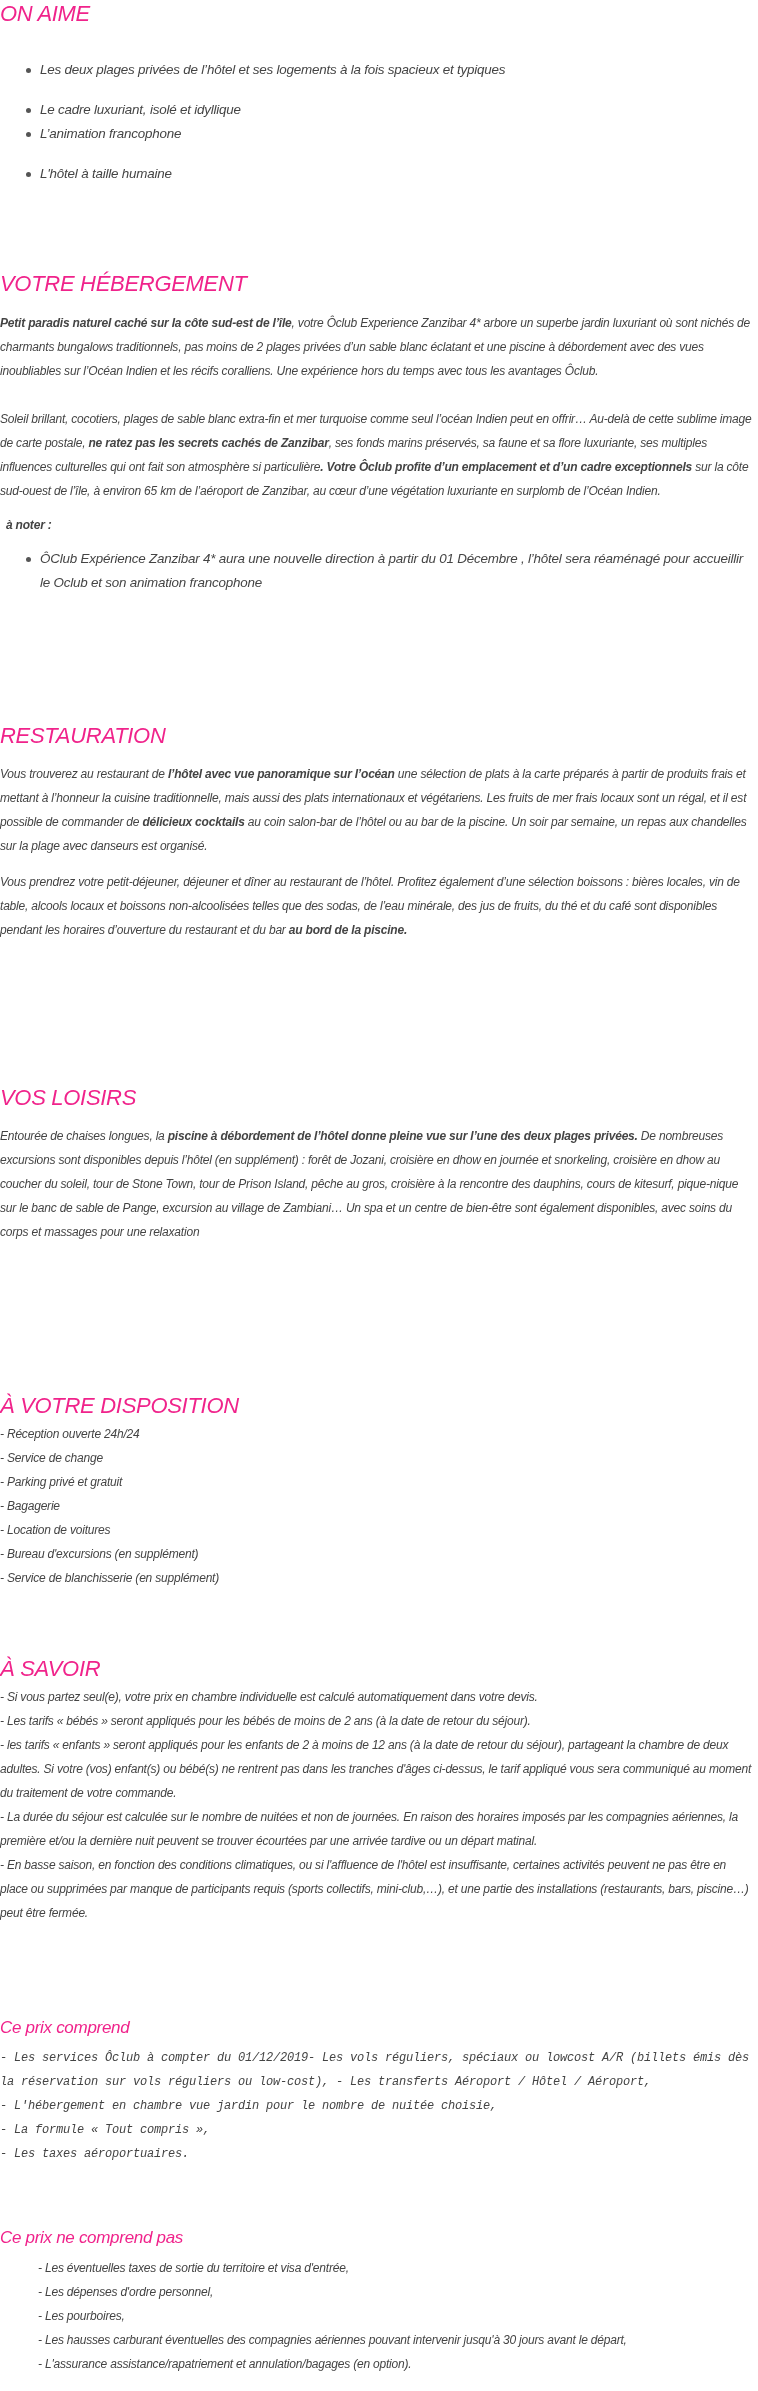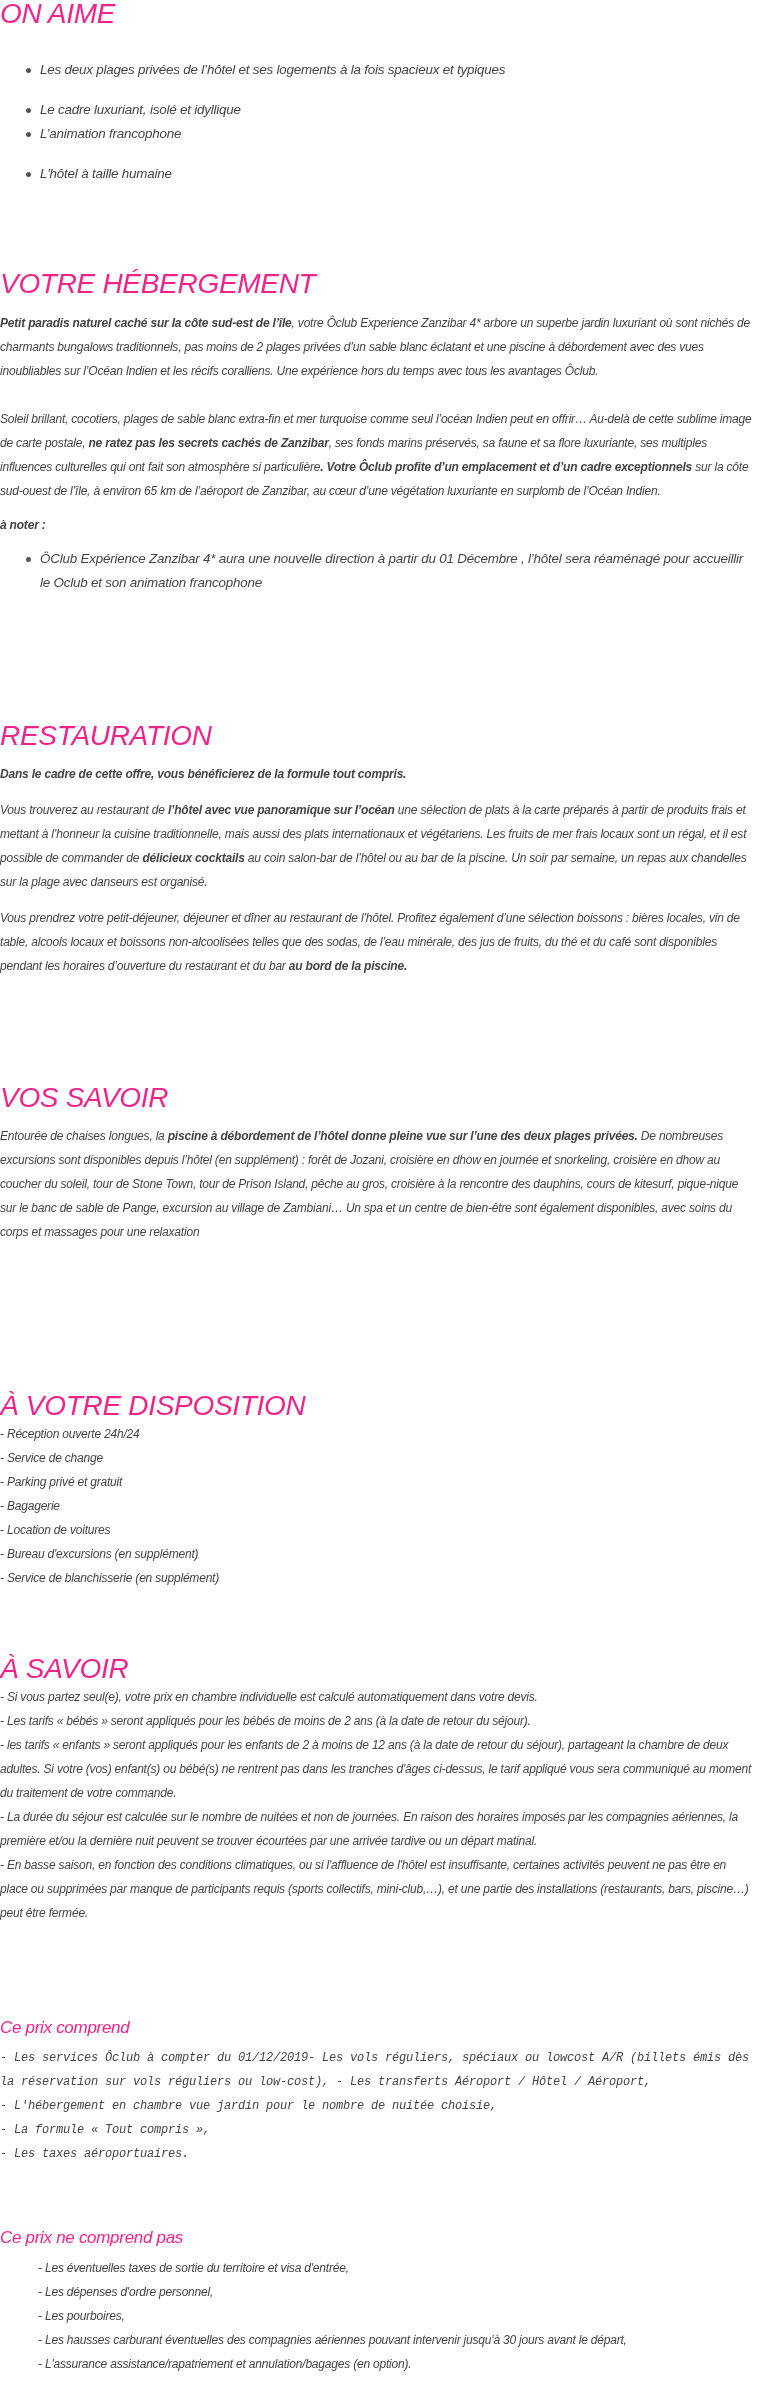--- a/index.html
+++ b/index.html
@@ -1,20 +1,20 @@
 <!DOCTYPE html>
 <html><head>
   <meta charset="utf-8">
   <style>
     html, body { margin: 0; padding: 0; background: #ffffff; }
     body { width: 758px; height: 2391px; position: relative; overflow: hidden;
            font-family: "Liberation Sans", sans-serif; color: #444444; }
     .sec { position: absolute; left: 0; width: 752px; }
     h2 { margin: 0; font-family: "Liberation Sans", sans-serif; font-style: italic; font-weight: normal;
-         color: #f0238b; font-size: 28px; line-height: 28px; letter-spacing: -0.3px; }
+         color: #f0238b; font-size: 22px; line-height: 28px; letter-spacing: -0.3px; }
     h2.lc { font-size: 17px; }
     p, .line { margin: 0; font-style: italic; font-size: 12px; line-height: 24px; color: #444444;
                letter-spacing: -0.2px; }
     b { font-weight: bold; }
     ul.bul { margin: 0; padding: 0 0 0 40px; list-style: none; }
     ul.bul li { position: relative; font-style: italic; font-size: 13.4px; line-height: 24px; color: #444444;
                 letter-spacing: -0.2px; }
     ul.bul li::before { content: ""; position: absolute; left: -14px; top: 10px; width: 5px; height: 5px;
                         border-radius: 50%; background: #555555; }
     .dash .line { line-height: 24px; }
@@ -29,35 +29,34 @@
     <li style="">Le cadre luxuriant, isolé et idyllique</li>
     <li style="margin-bottom:16px;">L’animation francophone</li>
     <li>L'hôtel à taille humaine</li>
   </ul>
 </section>
 
 <section class="sec" style="top:270px;">
   <h2>VOTRE HÉBERGEMENT</h2>
   <p style="margin-top:13px;"><b>Petit paradis naturel caché sur la côte sud-est de l’île</b><span>, votre Ôclub Experience Zanzibar 4* arbore un superbe jardin luxuriant où sont nichés de charmants bungalows traditionnels, pas moins de 2 plages privées d’un sable blanc éclatant et une piscine à débordement avec des vues inoubliables sur l’Océan Indien et les récifs coralliens. Une expérience hors du temps avec tous les avantages Ôclub.</span></p>
   <p style="margin-top:24px;"><span>Soleil brillant, cocotiers, plages de sable blanc extra-fin et mer turquoise comme seul l’océan Indien peut en offrir… Au-delà de cette sublime image de carte postale, </span><b>ne ratez pas les secrets cachés de Zanzibar</b><span>, ses fonds marins préservés, sa faune et sa flore luxuriante, ses multiples influences culturelles qui ont fait son atmosphère si particulière</span><b>. Votre Ôclub profite d’un emplacement et d’un cadre exceptionnels</b><span> sur la côte sud-ouest de l’île, à environ 65 km de l’aéroport de Zanzibar, au cœur d’une végétation luxuriante en surplomb de l’Océan Indien.</span></p>
-  <p style="margin-top:10px;font-weight:bold;">à noter :</p>
+  <p style="margin-top:10px;font-weight:bold;padding-left:6px;">à noter :</p>
   <ul class="bul" style="margin-top:10px;">
     <li>ÔClub Expérience Zanzibar 4* aura une nouvelle direction à partir du 01 Décembre , l’hôtel sera réaménagé pour accueillir le Oclub et son animation francophone</li>
   </ul>
 </section>
 
 <section class="sec" style="top:722px;">
   <h2>RESTAURATION</h2>
-  <p style="margin-top:12px;font-weight:bold;">Dans le cadre de cette offre, vous bénéficierez de la formule tout compris.</p>
   <p style="margin-top:12px;"><span>Vous trouverez au restaurant de </span><b>l’hôtel avec vue panoramique sur l’océan</b><span> une sélection de plats à la carte préparés à partir de produits frais et mettant à l’honneur la cuisine traditionnelle, mais aussi des plats internationaux et végétariens. Les fruits de mer frais locaux sont un régal, et il est possible de commander de </span><b>délicieux cocktails</b><span> au coin salon-bar de l’hôtel ou au bar de la piscine. Un soir par semaine, un repas aux chandelles sur la plage avec danseurs est organisé.</span></p>
   <p style="margin-top:12px;"><span>Vous prendrez votre petit-déjeuner, déjeuner et dîner au restaurant de l’hôtel. Profitez également d’une sélection boissons : bières locales, vin de table, alcools locaux et boissons non-alcoolisées telles que des sodas, de l’eau minérale, des jus de fruits, du thé et du café sont disponibles pendant les horaires d’ouverture du restaurant et du bar </span><b>au bord de la piscine.</b></p>
 </section>
 
 <section class="sec" style="top:1084px;">
-  <h2>VOS SAVOIR</h2>
+  <h2>VOS LOISIRS</h2>
   <p style="margin-top:12px;"><span>Entourée de chaises longues, la </span><b>piscine à débordement de l’hôtel donne pleine vue sur l’une des deux plages privées.</b><span> De nombreuses excursions sont disponibles depuis l’hôtel (en supplément) : forêt de Jozani, croisière en dhow en journée et snorkeling, croisière en dhow au coucher du soleil, tour de Stone Town, tour de Prison Island, pêche au gros, croisière à la rencontre des dauphins, cours de kitesurf, pique-nique sur le banc de sable de Pange, excursion au village de Zambiani… Un spa et un centre de bien-être sont également disponibles, avec soins du corps et massages pour une relaxation</span></p>
 </section>
 
 <section class="sec dash" style="top:1392px;">
   <h2>À VOTRE DISPOSITION</h2>
   <div style="margin-top:2px;">
     <div class="line">- Réception ouverte 24h/24</div>
     <div class="line">- Service de change</div>
     <div class="line">- Parking privé et gratuit</div>
     <div class="line">- Bagagerie</div>

